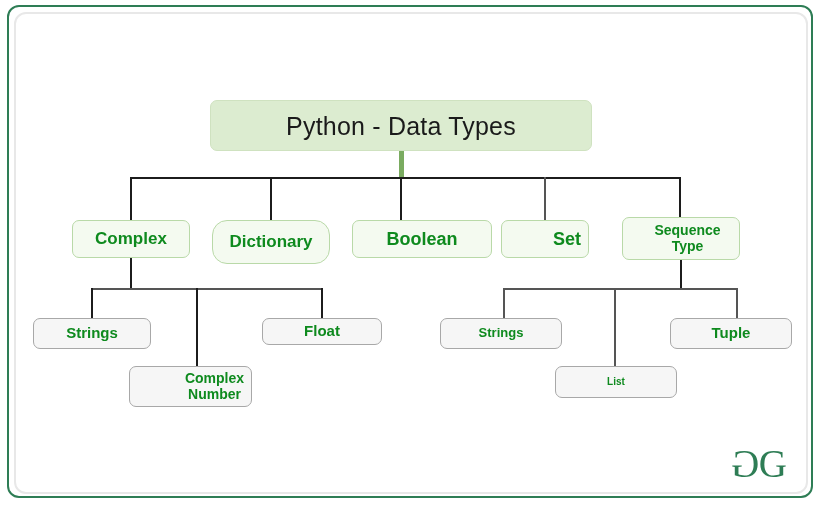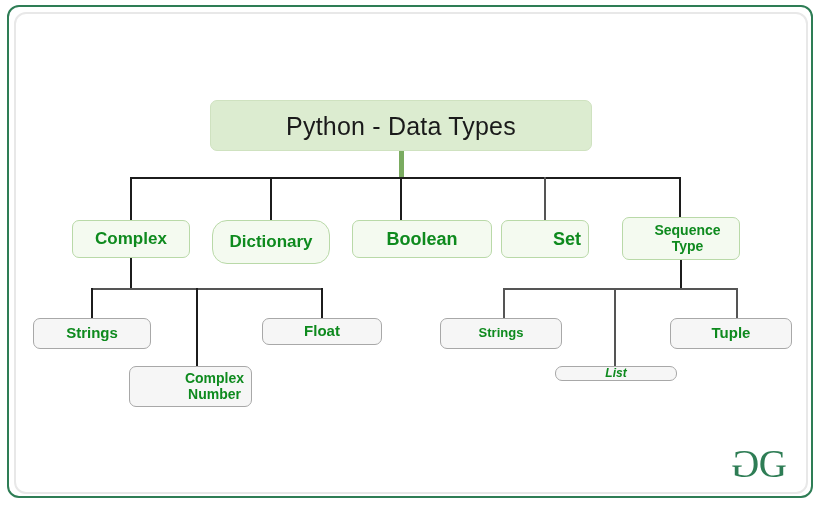--- a/index.html
+++ b/index.html
@@ -153,21 +153,21 @@
   <div class="node leaf" style="left:262px; top:318px; width:120px; height:27px; font-size:15px;">Float</div>
 
   <div class="conn" style="left:680px; top:260px; width:2px; height:29px;"></div>
   <div class="conn gray" style="left:503px; top:288px; width:235px; height:2px;"></div>
   <div class="conn gray" style="left:503px; top:288px; width:2px; height:31px;"></div>
   <div class="conn gray" style="left:614px; top:288px; width:2px; height:79px;"></div>
   <div class="conn gray" style="left:736px; top:288px; width:2px; height:31px;"></div>
 
   <div class="node leaf" style="left:440px; top:318px; width:122px; height:31px; font-size:13px;">Strings</div>
 
-  <div class="node leaf" style="left:555px; top:366px; width:122px; height:15px; font-size:12px;font-style:italic;">List</div>
+  <div class="node leaf" style="left:555px; top:366px; width:122px; height:32px; font-size:10px;">List</div>
 
   <div class="node leaf" style="left:670px; top:318px; width:122px; height:31px; font-size:15px;">Tuple</div>
 
   <div class="logo">
     <span class="g-mirror">G</span><span>G</span>
   </div>
 
 </div>
 
 </body></html>

